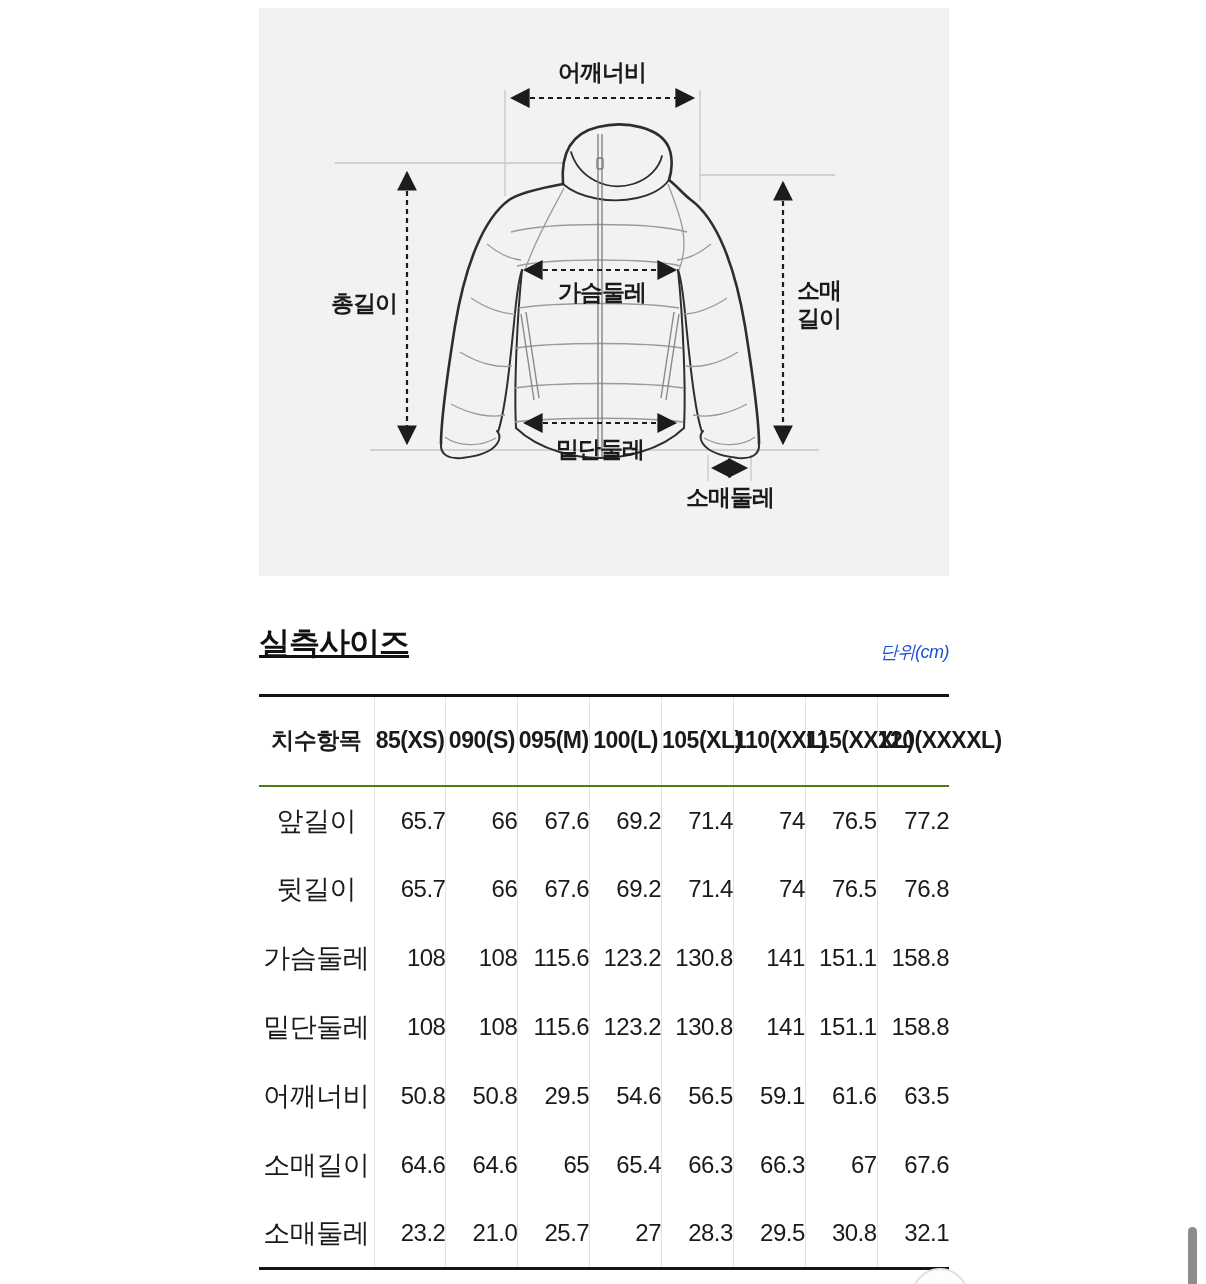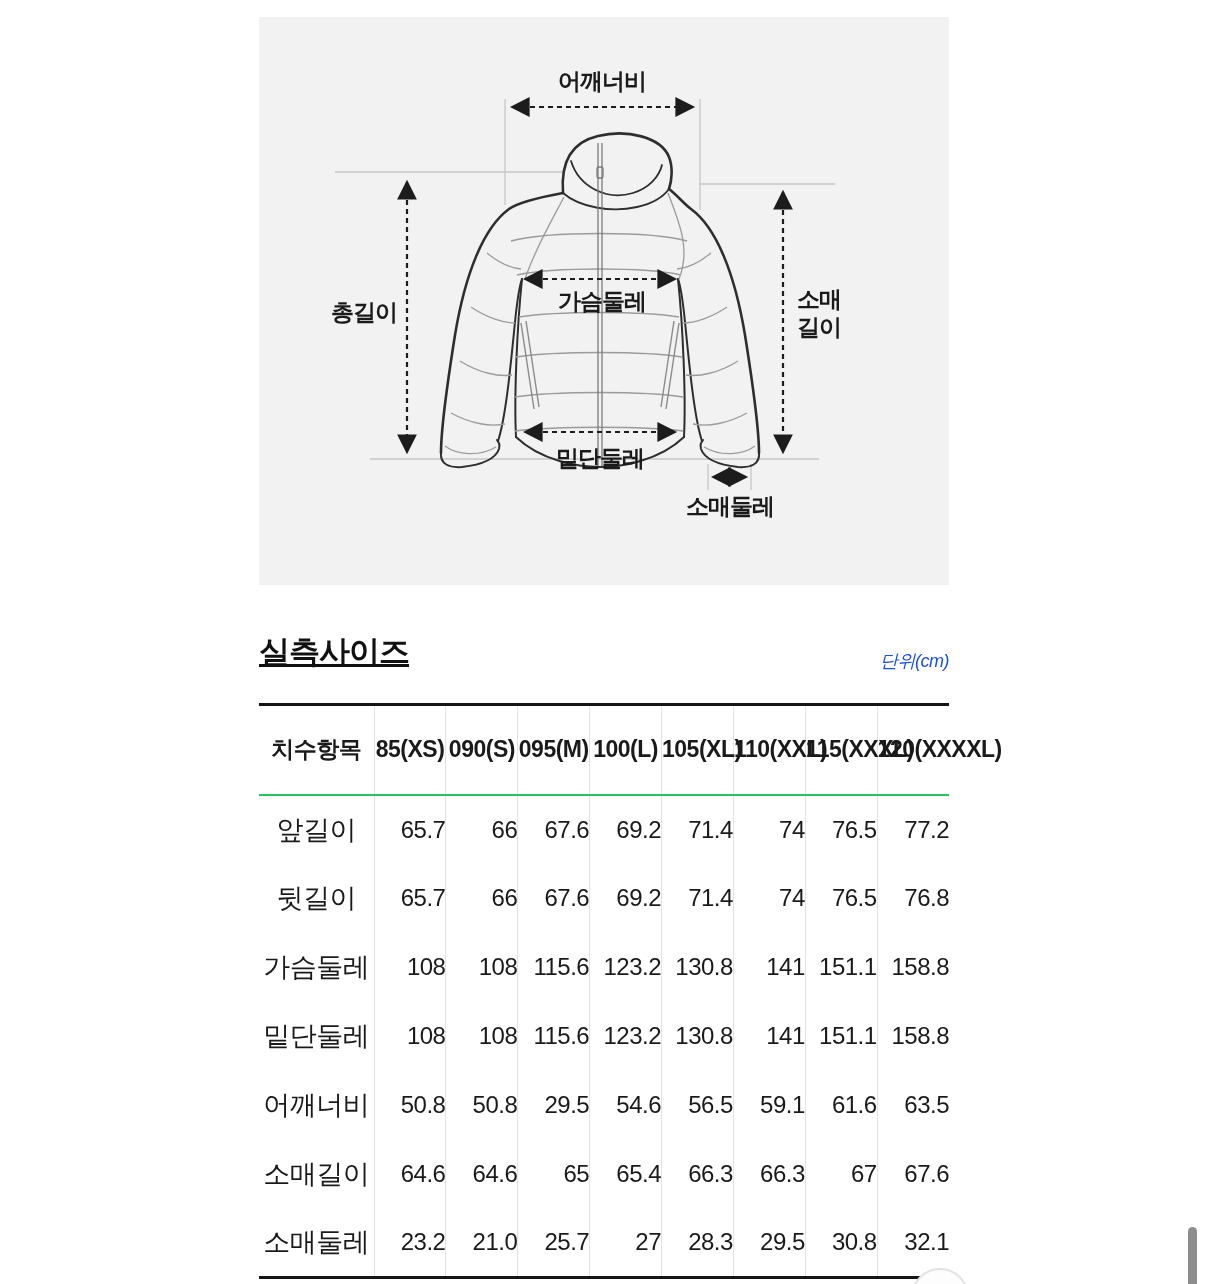--- a/index.html
+++ b/index.html
@@ -1,33 +1,33 @@
 <!DOCTYPE html>
 <html><head>
 <meta charset="utf-8">
 <style>
   * { margin:0; padding:0; box-sizing:border-box; }
   html,body { width:1206px; height:1284px; background:#ffffff; overflow:hidden;
               font-family:"Liberation Sans", sans-serif; color:#1a1a1a; }
   .page { position:relative; width:1206px; height:1284px; }
-  .content { position:absolute; left:259px; top:17px; width:690px; }
+  .content { position:absolute; left:259px; top:8px; width:690px; }
 
   
   .diagram-panel { width:690px; height:568px; background:#f2f2f2; }
 
   
   .section-head { display:flex; justify-content:space-between; align-items:flex-end;
                   margin-top:48px; height:40px; }
   .section-title { font-size:31px; font-weight:800; letter-spacing:-1px; color:#111;text-decoration:underline; }
   .unit-label { font-size:18px; font-weight:400; color:#1d4ed8; letter-spacing:-0.5px;font-style:italic; }
 
   
   .size-table { width:690px; margin-top:30px; border-collapse:collapse; table-layout:fixed;
                 border-top:3px solid #151515; border-bottom:3px solid #151515; }
-  .size-table thead th { height:90px; border-bottom:2px solid #22c55e;
+  .size-table thead th { height:90px; border-bottom:2px solid #4d7c0f;
                          font-size:23px; font-weight:700; text-align:center;
                          white-space:nowrap; overflow:visible; letter-spacing:-0.5px; }
   .size-table tbody th { height:69px; font-size:27px; font-weight:500; text-align:center;
                          letter-spacing:-0.5px; }
   .size-table tbody td { height:69px; font-size:24px; font-weight:400; text-align:right;
                          letter-spacing:-0.5px; }
   .size-table th:not(:first-child), .size-table td:not(:first-child) {
                          border-left:1px solid #e2e2e2; }
 
   

